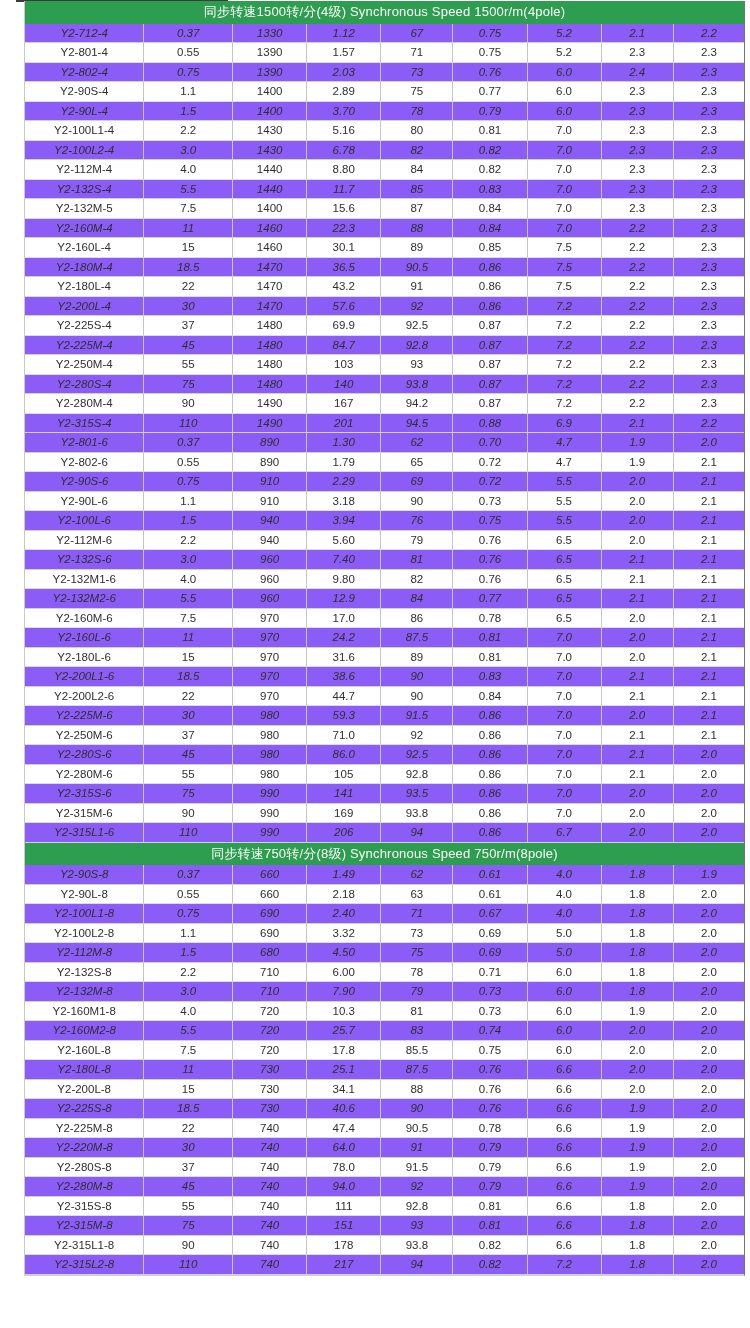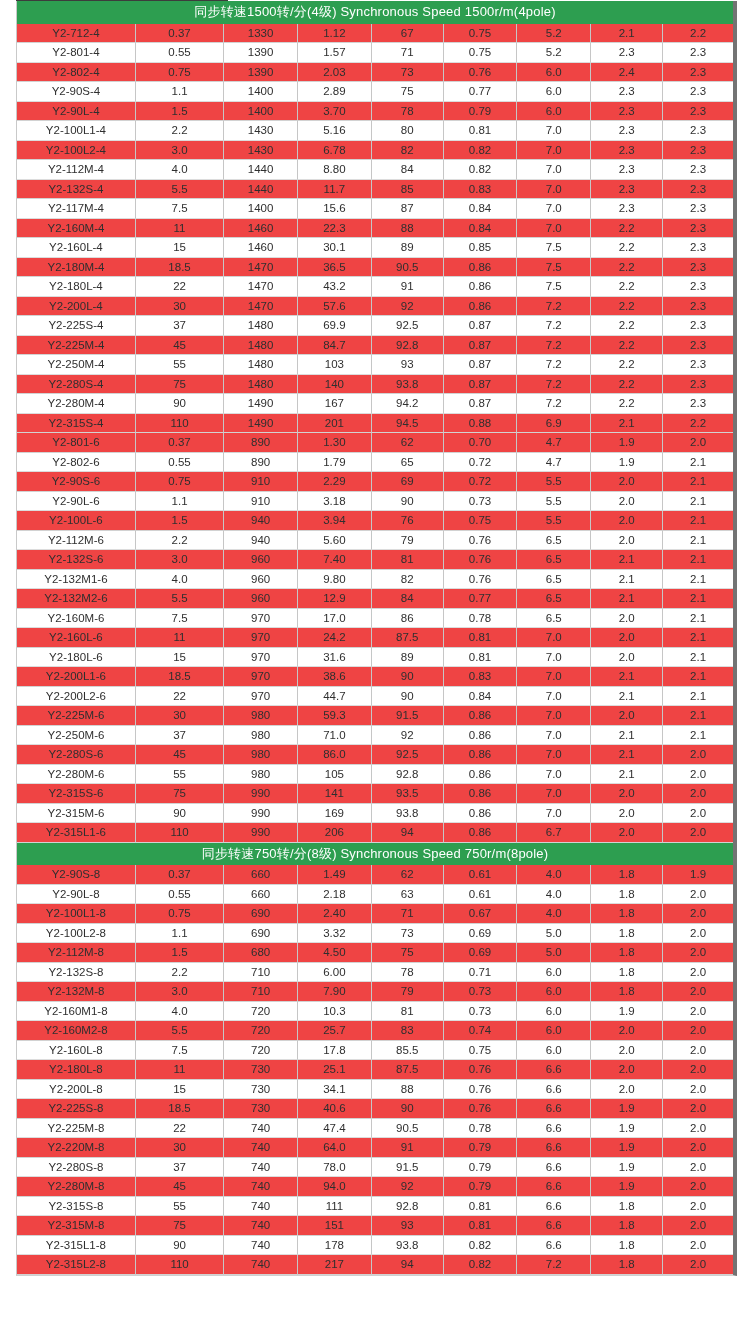--- a/index.html
+++ b/index.html
@@ -8,25 +8,25 @@
     background: #ffffff;
   }
   body {
     width: 750px;
     height: 1328px;
     position: relative;
     font-family: "Liberation Sans", "DejaVu Sans", sans-serif;
   }
   .spec-table {
     position: absolute;
-    left: 16px;
+    left: 24px;
     top: 1px;
     width: 721px;
     border-left: 1px solid #c9c9c9;
-    border-right: 4px solid #737373;
+    border-right: 1px solid #737373;
     border-bottom: 1px solid #cfcfcf;
     box-sizing: border-box;
   }
   .crop-artifact {
     position: absolute;
     left: 16px;
     top: 0;
     width: 212px;
     height: 2px;
     background: #3c3c3c;
@@ -41,21 +41,22 @@
     font-size: 13px;
     letter-spacing: 0.2px;
     overflow: hidden;
   }
   .row {
     display: flex;
     height: 19.5px;
     background: #ffffff;
   }
   .row.alt {
-    background: #ef4444;
+    background: #8b5cf6;
+    font-style: italic;
   }
   .cell {
     box-sizing: border-box;
     border-right: 1px solid #c6c6c6;
     border-bottom: 1px solid #dcdcdc;
     display: flex;
     align-items: center;
     justify-content: center;
     font-size: 11.5px;
     color: #2f2f2f;
@@ -177,21 +178,21 @@
       <div class="cell c1">5.5</div>
       <div class="cell c2">1440</div>
       <div class="cell c3">11.7</div>
       <div class="cell c4">85</div>
       <div class="cell c5">0.83</div>
       <div class="cell c6">7.0</div>
       <div class="cell c7">2.3</div>
       <div class="cell c8">2.3</div>
     </div>
     <div class="row">
-      <div class="cell c0">Y2-117M-4</div>
+      <div class="cell c0">Y2-132M-5</div>
       <div class="cell c1">7.5</div>
       <div class="cell c2">1400</div>
       <div class="cell c3">15.6</div>
       <div class="cell c4">87</div>
       <div class="cell c5">0.84</div>
       <div class="cell c6">7.0</div>
       <div class="cell c7">2.3</div>
       <div class="cell c8">2.3</div>
     </div>
     <div class="row alt">

